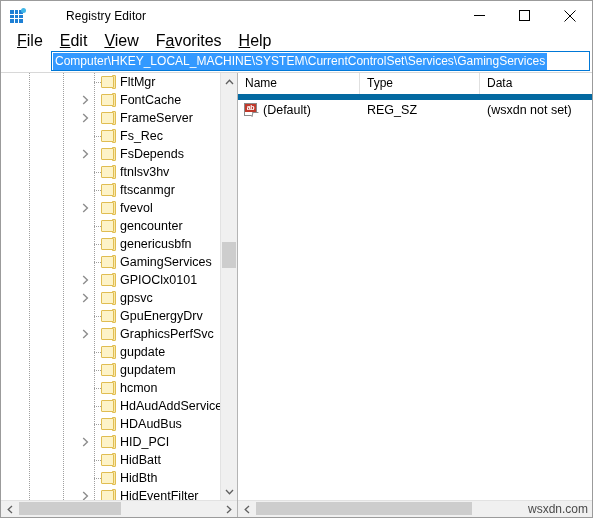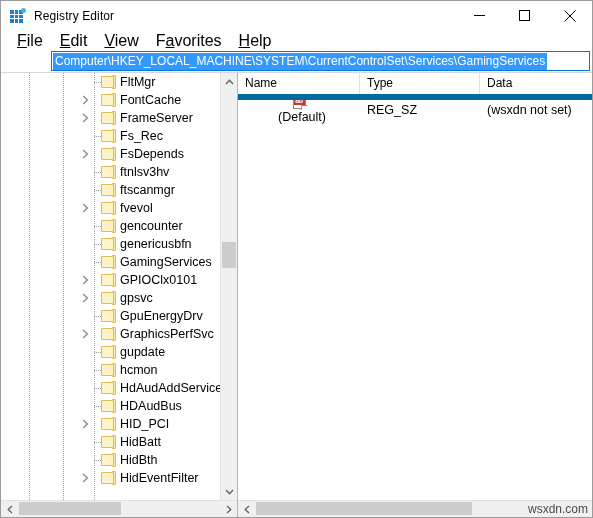--- a/index.html
+++ b/index.html
@@ -27,20 +27,21 @@
   }
 
   
   #titlebar {
     height: 29px;
     flex: 0 0 29px;
     background: #ffffff;
     display: flex;
     align-items: center;
     position: relative;
+    gap: 32px;
   }
   #app-icon {
     width: 16px;
     height: 16px;
     margin-left: 9px;
     margin-right: 8px;
     position: relative;
     flex: 0 0 16px;
   }
   #app-icon .grid {
@@ -333,21 +334,20 @@
     display: flex;
     align-items: center;
     white-space: nowrap;
   }
   .cell {
     font-size: 12.5px;
     color: #000000;
     box-sizing: border-box;
     overflow: hidden;
     white-space: nowrap;
-    flex-direction: column;
   }
   .cell-name {
     width: 122px; flex: 0 0 122px;
     display: flex; align-items: center;
     padding-left: 6px;
   }
   .cell-type { width: 120px; flex: 0 0 120px; padding-left: 7px; }
   .cell-data { flex: 1 1 auto; padding-left: 7px; }
 
   .ab-icon {
@@ -623,20 +623,29 @@
                 <div class="tw-label">GraphicsPerfSvc</div>
               </div>
               <div class="tree-row">
                 <div class="tw-elbow"></div>
                 <div class="tw-elbow-h"></div>
                 <div class="tw-folder">
                   <div class="ftab"></div>
                   <div class="fbody"></div>
                 </div>
                 <div class="tw-label">gupdate</div>
+              </div>
+              <div class="tree-row">
+                <div class="tw-elbow"></div>
+                <div class="tw-elbow-h"></div>
+                <div class="tw-folder">
+                  <div class="ftab"></div>
+                  <div class="fbody"></div>
+                </div>
+                <div class="tw-label">gupdatem</div>
               </div>
               <div class="tree-row">
                 <div class="tw-elbow"></div>
                 <div class="tw-elbow-h"></div>
                 <div class="tw-folder">
                   <div class="ftab"></div>
                   <div class="fbody"></div>
                 </div>
                 <div class="tw-label">hcmon</div>
               </div>

